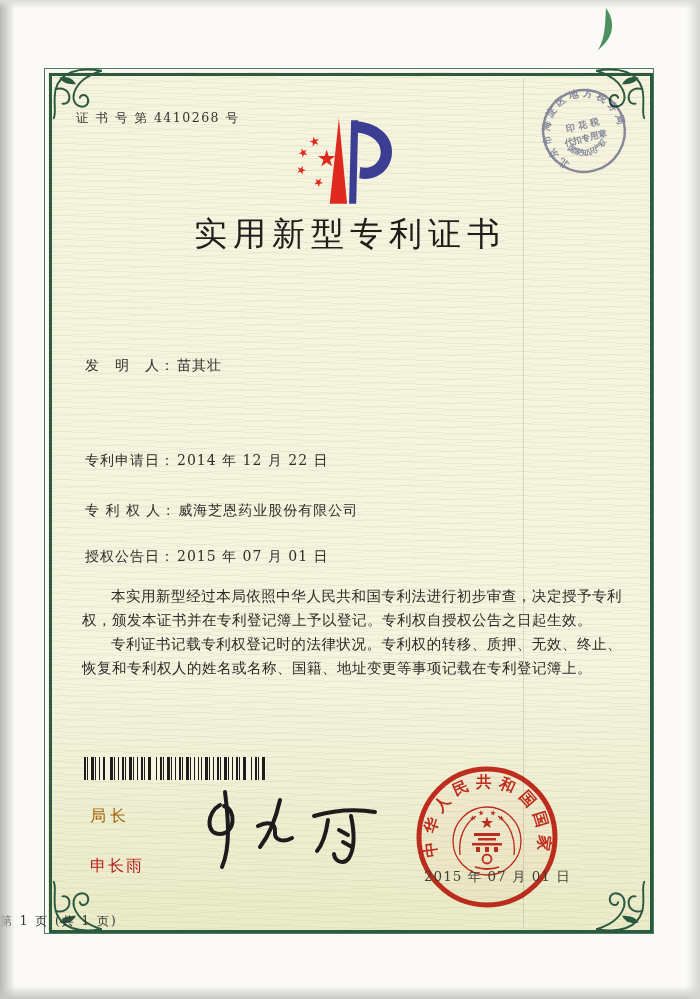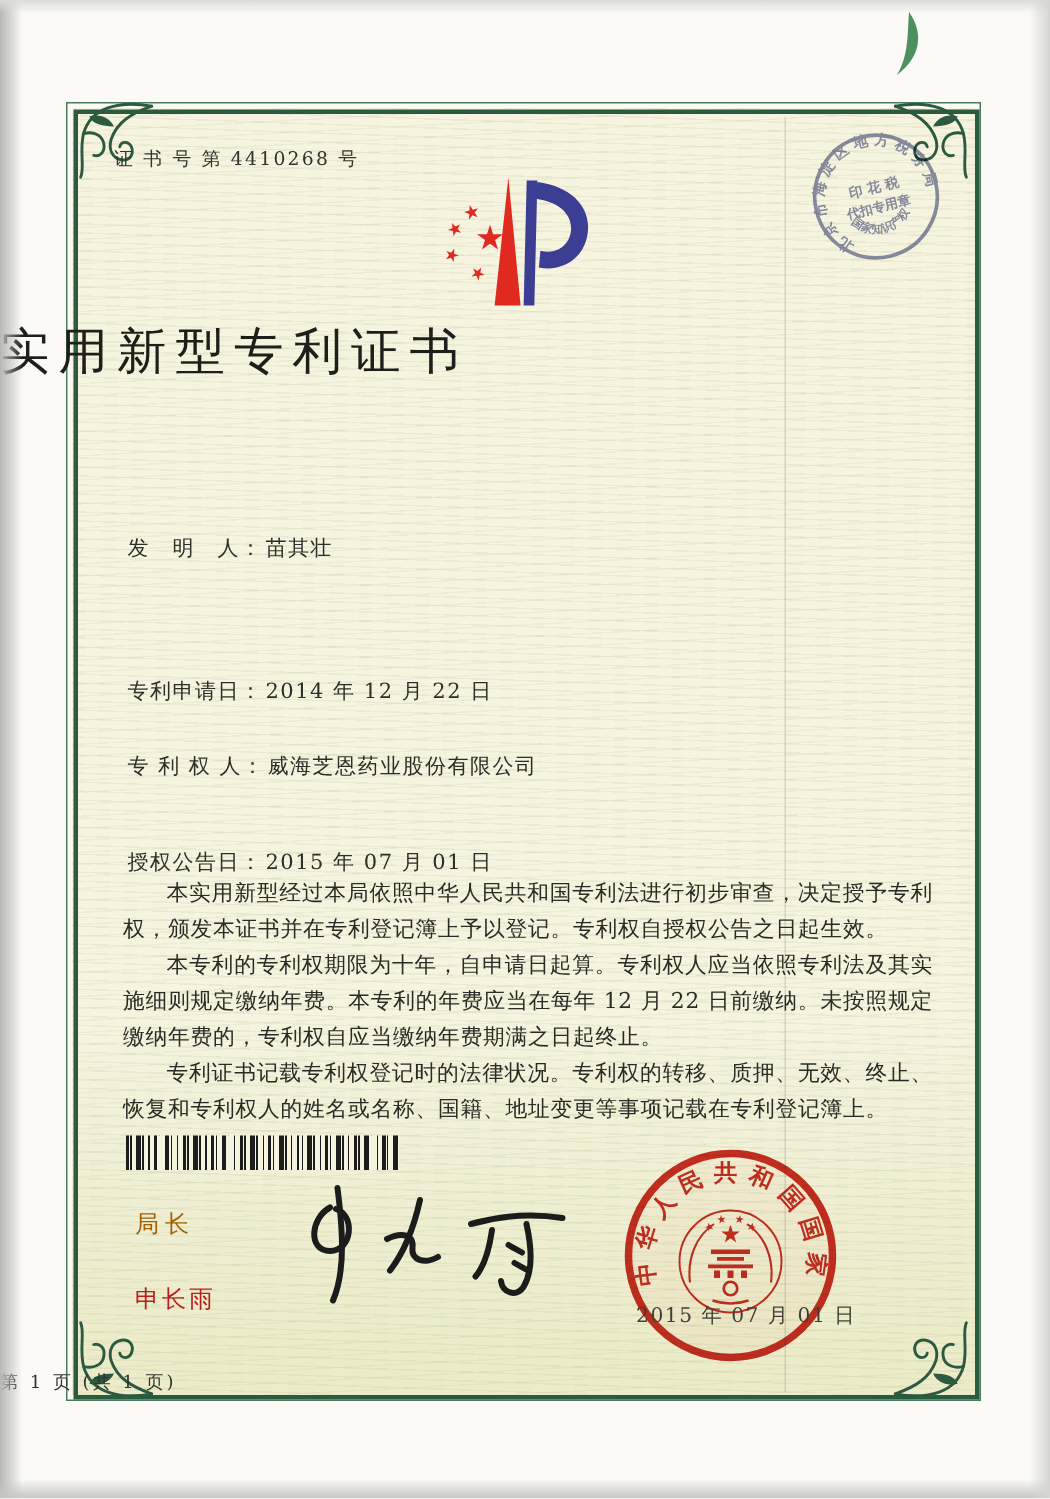--- a/index.html
+++ b/index.html
@@ -26,24 +26,24 @@
   .frame-thick{position:absolute;left:49px;top:73px;width:598px;height:854px;z-index:3;
                border:3px solid var(--frame-green,#2c5a40);pointer-events:none;}
   .crease{position:absolute;left:523px;top:78px;width:1px;height:850px;z-index:2;
           background:rgba(140,140,122,.28);}
   .orn{position:absolute;width:58px;height:58px;z-index:4;}
   .orn.tl{left:47px;top:64px;}
   .orn.tr{left:593px;top:64px;transform:scaleX(-1);}
   .orn.bl{left:47px;top:878px;transform:scaleY(-1);}
   .orn.br{left:593px;top:878px;transform:scale(-1,-1);}
   .leafmark{position:absolute;left:592px;top:6px;width:26px;height:46px;z-index:9;}
-  .certnum{position:absolute;left:76px;top:98px;z-index:5;font-size:12.5px;
+  .certnum{position:absolute;left:76px;top:110px;z-index:5;font-size:12.5px;
            letter-spacing:1.5px;color:#33332e;}
   .logo{position:absolute;left:288px;top:116px;width:112px;height:92px;z-index:5;}
-  .title{position:absolute;left:0;top:212px;width:700px;z-index:5;
+  .title{position:absolute;left:0;top:212px;width:700px;text-align:center;z-index:5;
          font-size:33px;letter-spacing:6px;color:#1e1e1a;font-weight:500;}
   .frow{position:absolute;left:85px;z-index:5;font-size:14px;letter-spacing:1px;
         white-space:nowrap;color:#2e2e29;}
   .frow .fvalue{margin-left:2px;}
   .bodytext{position:absolute;left:82px;top:584px;width:540px;z-index:5;font-size:14.5px;
             line-height:24px;text-align:justify;letter-spacing:.5px;color:#2b2b26;}
   .bodytext p{margin:0;text-indent:2em;}
   .barcode{position:absolute;left:84px;top:757px;width:182px;height:23px;z-index:5;
     background:
       repeating-linear-gradient(90deg,rgba(0,0,0,0) 0 21px,#f6f3df 21px 23px,rgba(0,0,0,0) 23px 47px),
@@ -128,27 +128,26 @@
 
   <div class="frow" style="top:357px">
     <span class="flabel">发　明　人：</span><span class="fvalue">苗其壮</span>
   </div>
   <div class="frow" style="top:452px">
     <span class="flabel">专利申请日：</span><span class="fvalue">2014 年 12 月 22 日</span>
   </div>
   <div class="frow" style="top:502px">
     <span class="flabel">专 利 权 人：</span><span class="fvalue">威海芝恩药业股份有限公司</span>
   </div>
-  <div class="frow" style="top:566px">
+  <div class="frow" style="top:548px">
     <span class="flabel">授权公告日：</span><span class="fvalue">2015 年 07 月 01 日</span>
   </div>
 
   <div class="bodytext">
     <p>本实用新型经过本局依照中华人民共和国专利法进行初步审查，决定授予专利权，颁发本证书并在专利登记簿上予以登记。专利权自授权公告之日起生效。</p>
-    <p>本专利的专利权期限为十年，自申请日起算。专利权人应当依照专利法及其实施细则规定缴纳年费。本专利的年费应当在每年 12 月 22 日前缴纳。未按照规定缴纳年费的，专利权自应当缴纳年费期满之日起终止。</p>
     <p>专利证书记载专利权登记时的法律状况。专利权的转移、质押、无效、终止、恢复和专利权人的姓名或名称、国籍、地址变更等事项记载在专利登记簿上。</p>
   </div>
 
   <div class="barcode"></div>
 
   <div class="issuer-title">局长</div>
   <div class="issuer-name">申长雨</div>
 
   <svg class="signature" viewBox="0 0 205 82">
     <g fill="none" stroke="#1c1c1c" stroke-width="4" stroke-linecap="round" stroke-linejoin="round">

